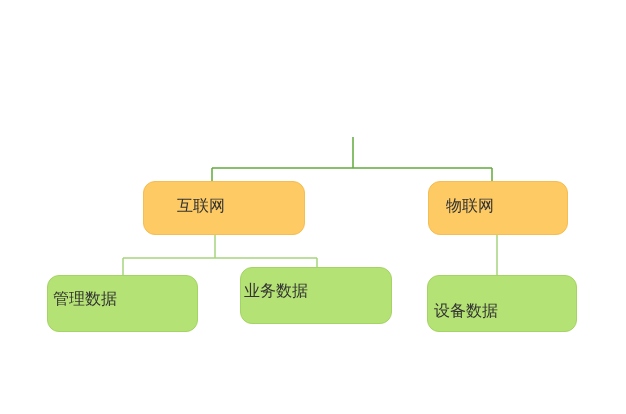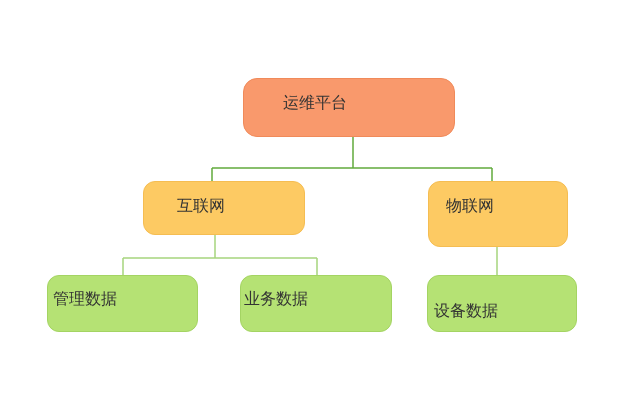--- a/index.html
+++ b/index.html
@@ -35,44 +35,41 @@
     border: 1px solid var(--root_border, #f08a5a);
     border-radius: 14px;
     padding: 13px 0 0 39px;
   }
   .node-l2 {
     background: var(--level2_fill, #fdca63);
     border: 1px solid var(--level2_border, #f5bd52);
     border-radius: 12px;
   }
   .node-internet { left: 143px; top: 181px; width: 162px; height: 54px; padding: 13px 0 0 33px; }
-  .node-iot      { left: 428px; top: 181px; width: 140px; height: 66px; padding: 13px 0 0 17px; }
+  .node-iot      { left: 428px; top: 181px; width: 140px; height: 54px; padding: 13px 0 0 17px; }
   .node-l3 {
     background: var(--level3_fill, #b5e274);
     border: 1px solid var(--level3_border, #a4d463);
     border-radius: 12px;
   }
   .node-mgmt     { left: 47px;  top: 275px; width: 151px; height: 57px; padding: 12px 12px 0 5px; }
-  .node-business { left: 240px; top: 275px; width: 152px; height: 57px; padding: 12px 0 0 3px; }
+  .node-business { left: 240px; top: 267px; width: 152px; height: 57px; padding: 12px 0 0 3px; }
   .node-device   { left: 427px; top: 275px; width: 150px; height: 57px; padding: 24px 0 0 6px; }
 </style>
 </head>
 <body>
 
 <div class="canvas">
 
   <svg class="edges" viewBox="0 0 626 414" xmlns="http://www.w3.org/2000/svg">
     <path class="edge dark" d="M353 137 V168 M212 168 H492 M212 168 V182 M492 168 V182"></path>
     <path class="edge light" d="M215 235 V258 M123 258 H317 M123 258 V276 M317 258 V276"></path>
     <path class="edge light" d="M497 235 V276"></path>
   </svg>
 
-  <div class="node node-root">
-    <span class="label">运维平台</span>
-  </div>
 
   <div class="node node-l2 node-internet">
     <span class="label">互联网</span>
   </div>
 
   <div class="node node-l2 node-iot">
     <span class="label">物联网</span>
   </div>
 
   <div class="node node-l3 node-mgmt">

